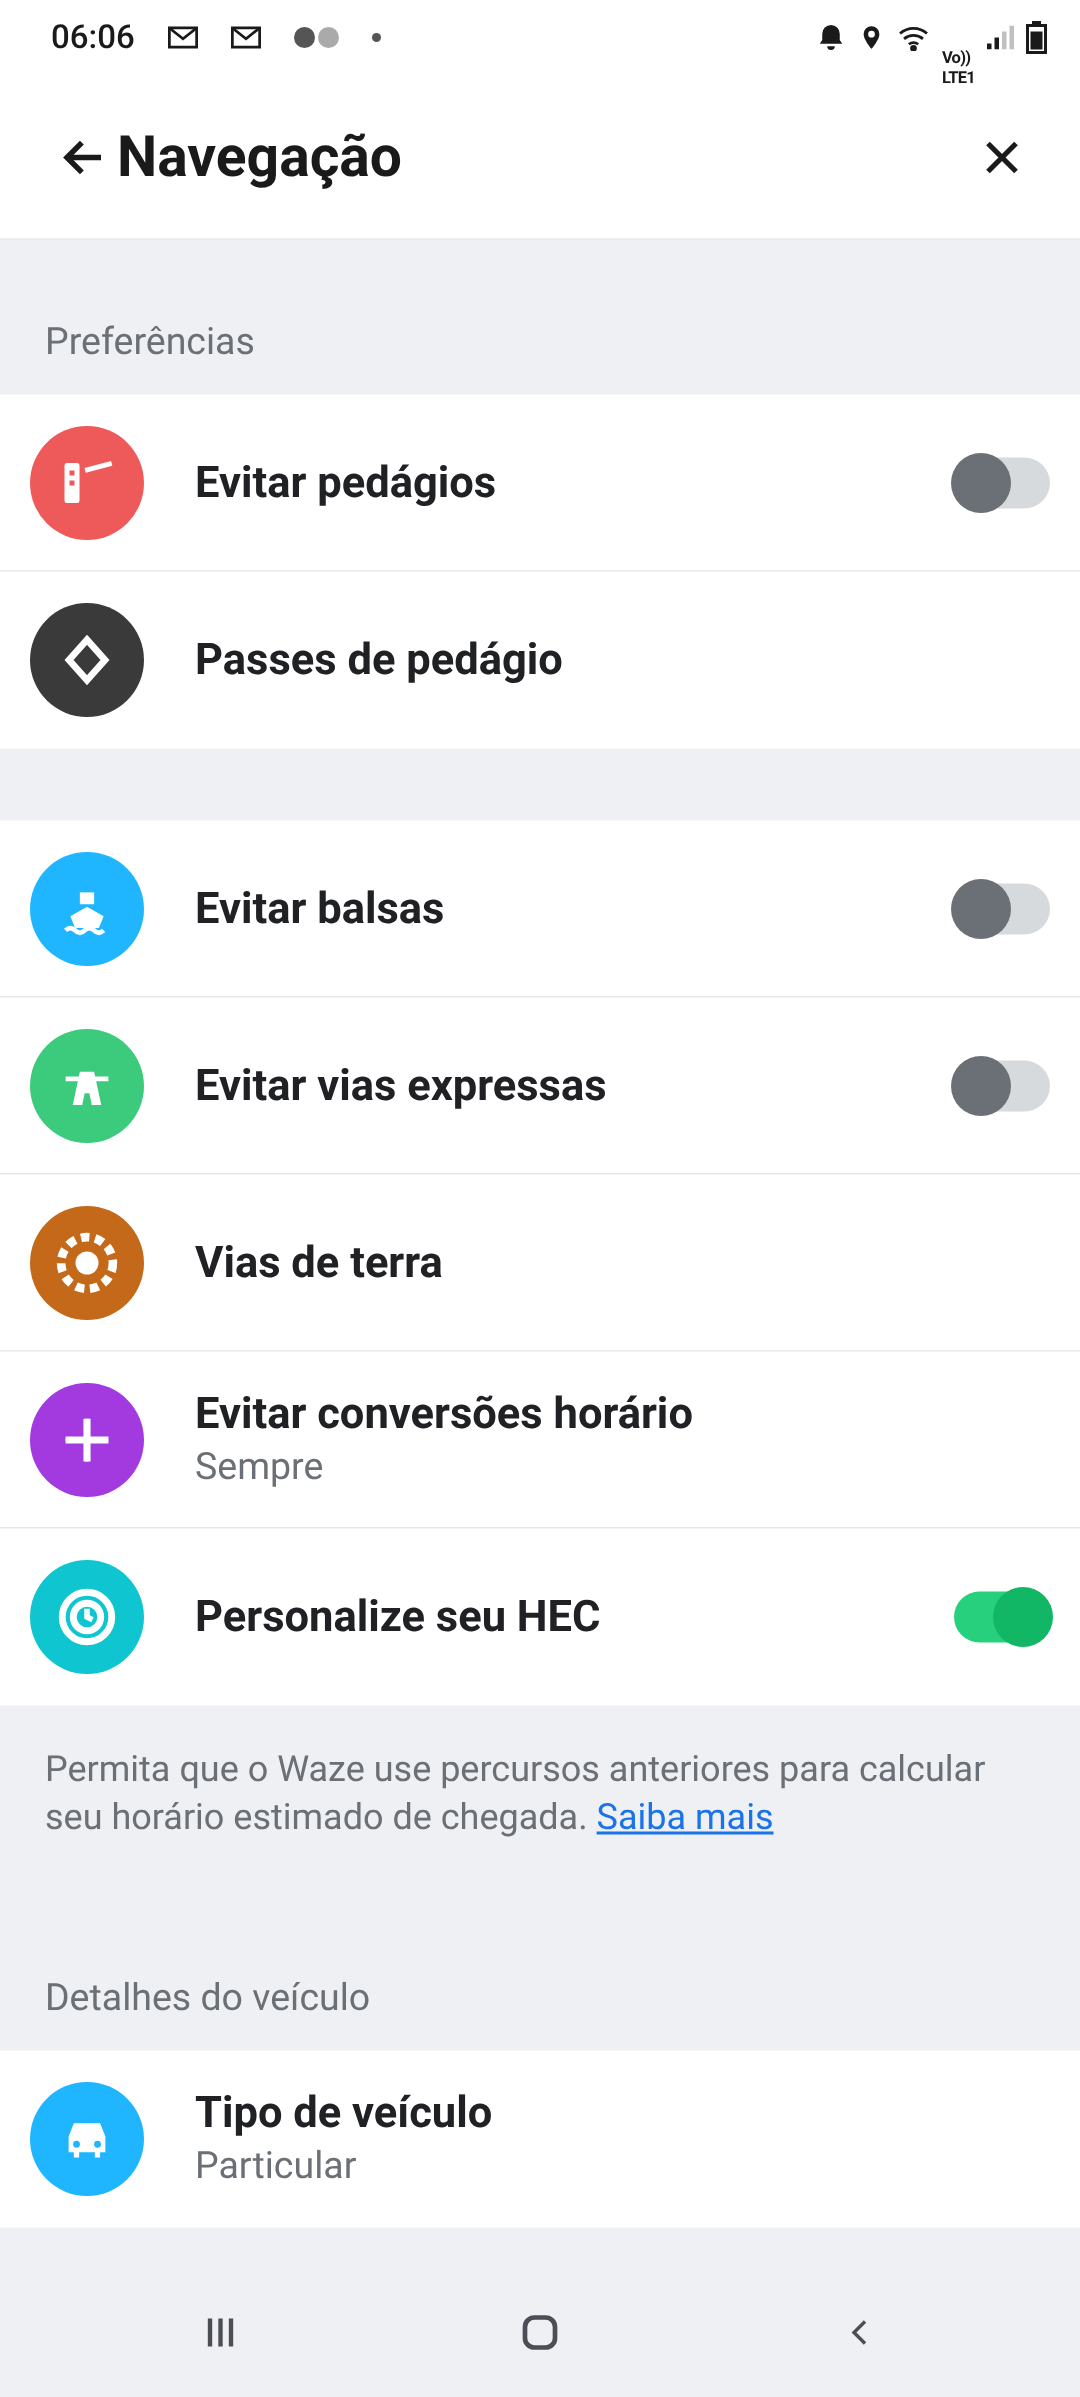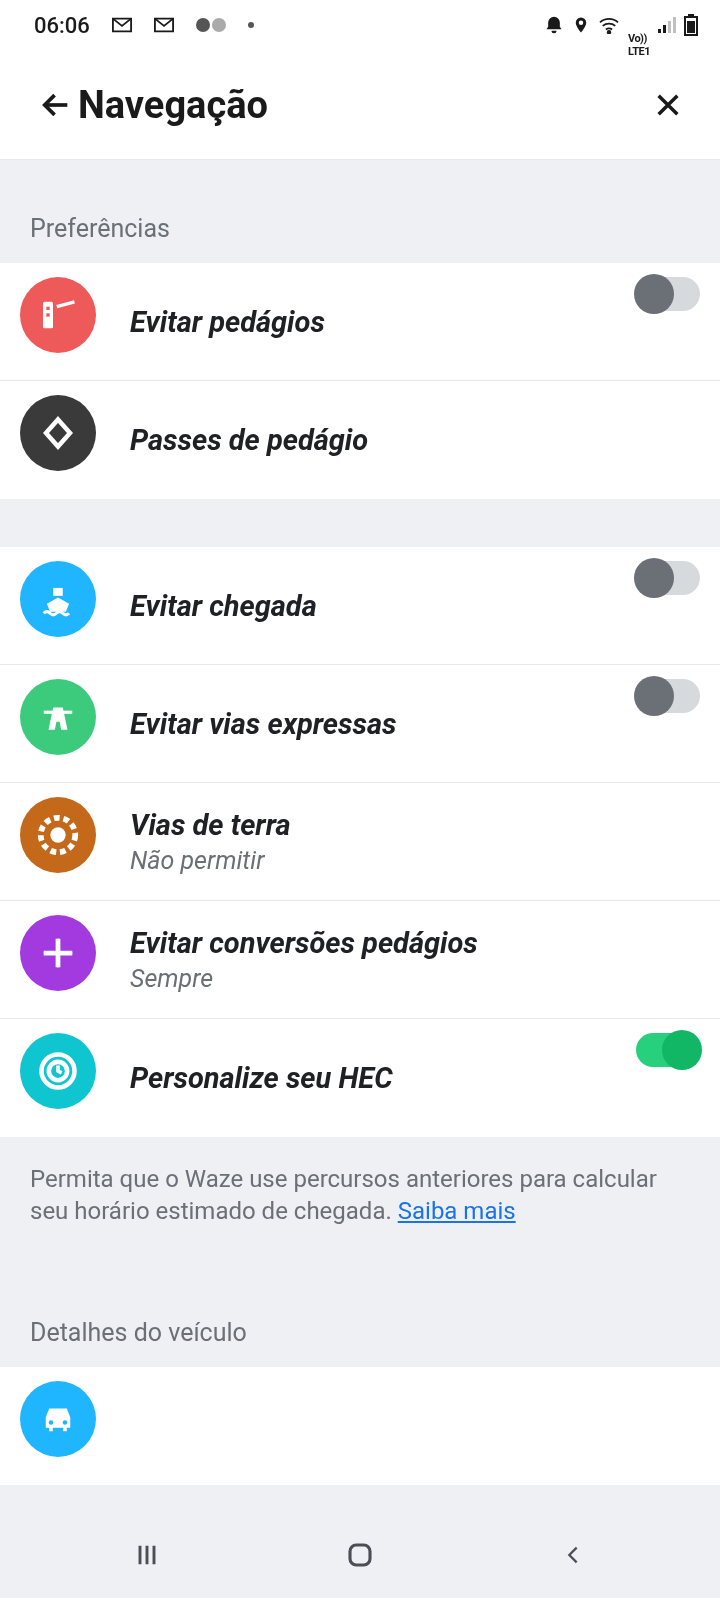--- a/index.html
+++ b/index.html
@@ -57,24 +57,24 @@
   .section-header {
     padding: 54px 30px 20px 30px;
     font-size: 25px;
     color: #6b6f76;
   }
 
   
   .list { background:#ffffff; }
   .row {
     display:flex;
+    align-items:center;
     min-height: 118px;
     padding: 14px 20px 14px 20px;
     border-bottom: 1px solid #e8e8e8;
-    font-style: italic;
   }
   .row:last-child { border-bottom: none; }
   .icon-circle {
     width: 76px; height: 76px; border-radius: 50%;
     display:flex; align-items:center; justify-content:center;
     margin-right: 34px;
     flex-shrink:0;
   }
   .row-body { flex:1; display:flex; flex-direction:column; justify-content:center; }
   .row-title { font-size: 29px; font-weight: 700; color:#202124; }
@@ -238,21 +238,21 @@
 
   <div class="row">
     <div class="icon-circle" style="background:#1fb6ff">
       <svg width="38" height="38" viewBox="0 0 24 24" fill="#fff">
           <path d="M5 15l7-4 7 4-2 5H7z"></path>
           <rect x="9" y="5" width="6" height="5"></rect>
           <path d="M3 21q2-2 4 0t4 0 4 0 4 0" stroke="#fff" stroke-width="2" fill="none"></path>
         </svg>
     </div>
     <div class="row-body">
-      <div class="row-title">Evitar chegada</div>
+      <div class="row-title">Evitar balsas</div>
     </div>
     <div class="toggle off">
         <div class="knob"></div>
       </div>
   </div>
 
   <div class="row">
     <div class="icon-circle" style="background:#3ccb7c">
       <svg width="38" height="38" viewBox="0 0 24 24" fill="#fff">
           <path d="M6 20L9 6h6l3 14h-4l-1-5h-2l-1 5z"></path>
@@ -269,33 +269,32 @@
 
   <div class="row">
     <div class="icon-circle" style="background:#c4691a">
       <svg width="46" height="46" viewBox="0 0 24 24" fill="none">
           <circle cx="12" cy="12" r="9" stroke="#fff" stroke-width="3" stroke-dasharray="3 2"></circle>
           <circle cx="12" cy="12" r="4" fill="#fff"></circle>
         </svg>
     </div>
     <div class="row-body">
       <div class="row-title">Vias de terra</div>
-      <div class="row-sub">Não permitir</div>
     </div>
   </div>
 
   <div class="row">
     <div class="icon-circle" style="background:#a23ae0">
       <svg width="38" height="38" viewBox="0 0 24 24" fill="none" stroke="#fff" stroke-width="3">
           <path d="M12 3v18M3 12h18"></path>
           <path d="M12 3v18M3 12h18" stroke-dasharray="2 2" stroke-width="1.5"></path>
         </svg>
     </div>
     <div class="row-body">
-      <div class="row-title">Evitar conversões pedágios</div>
+      <div class="row-title">Evitar conversões horário</div>
       <div class="row-sub">Sempre</div>
     </div>
   </div>
 
   <div class="row" style="border-bottom:none">
     <div class="icon-circle" style="background:#0fc6d0">
       <svg width="44" height="44" viewBox="0 0 24 24" fill="none" stroke="#fff" stroke-width="2.5">
           <circle cx="12" cy="12" r="9"></circle>
           <circle cx="12" cy="12" r="5"></circle>
           <path d="M12 9v3l2 1" stroke-width="2"></path>
@@ -319,20 +318,24 @@
 
 <div class="list">
   <div class="row" style="border-bottom:none">
     <div class="icon-circle" style="background:#1fb6ff">
       <svg width="42" height="42" viewBox="0 0 24 24" fill="#fff">
           <path d="M5 11l2-5h10l2 5v6h-2v2h-2v-2H9v2H7v-2H5z"></path>
           <circle cx="8" cy="14" r="1.3" fill="#1fb6ff"></circle>
           <circle cx="16" cy="14" r="1.3" fill="#1fb6ff"></circle>
         </svg>
     </div>
+    <div class="row-body">
+      <div class="row-title">Tipo de veículo</div>
+      <div class="row-sub">Particular</div>
+    </div>
   </div>
 </div>
 
 <div class="nav-bar">
   <div class="nav-btn">
     <svg width="28" height="28" viewBox="0 0 24 24" stroke="#4b4f55" stroke-width="2.5">
         <path d="M6 4v16M12 4v16M18 4v16"></path>
       </svg>
   </div>
   <div class="nav-btn">

